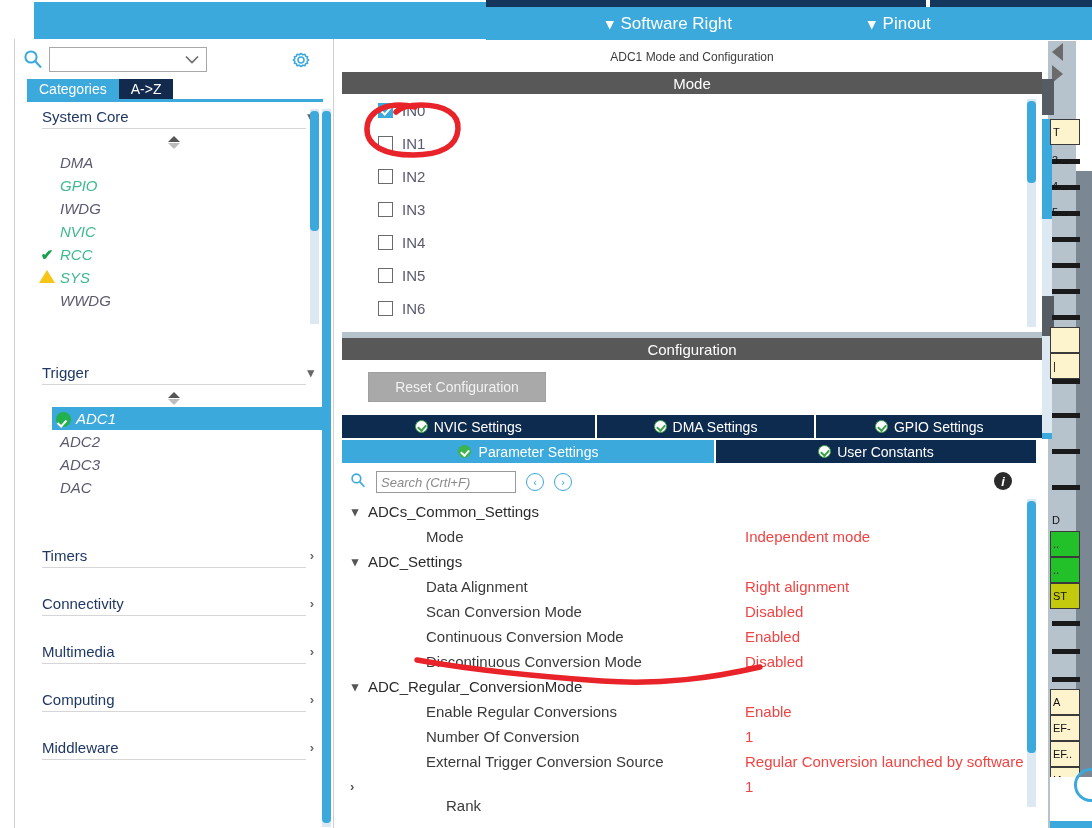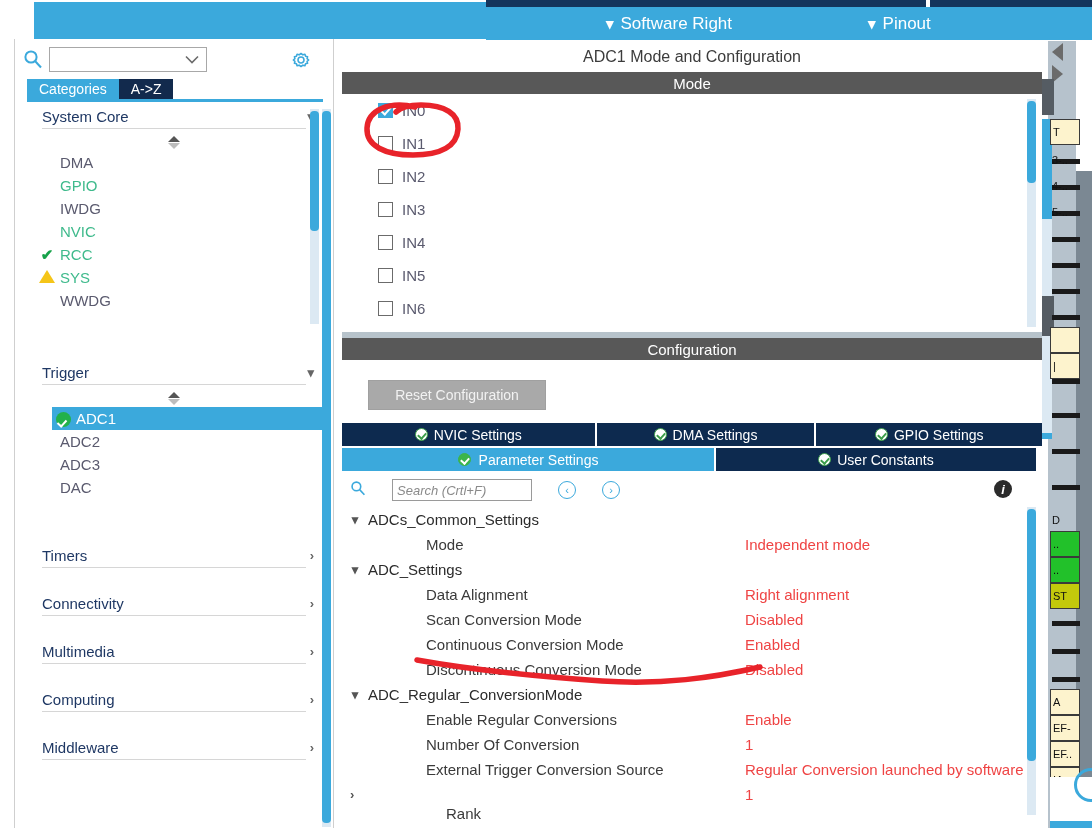--- a/index.html
+++ b/index.html
@@ -78,21 +78,21 @@
   .grp-rule { height:1px; background:#d6d6d6; margin: 0 26px; }
 
   .spinner { display:flex; flex-direction:column; align-items:center; margin: 7px 0 2px 0; }
   .spinner .up { width:0;height:0;border-left:6px solid transparent;border-right:6px solid transparent;border-bottom:6px solid #555; }
   .spinner .dn { width:0;height:0;border-left:6px solid transparent;border-right:6px solid transparent;border-top:6px solid #bdbdbd; margin-top:1px;}
 
   .periph {
     height: 23px; display:flex; align-items:center; padding-left: 44px; font-size: 15px;
     position: relative;
   }
-  .periph .nm { color: #5a5a6e; }
+  .periph .nm { color: #5a5a6e; font-style: italic; }
   .periph.green .nm { color: #3fba8c; }
   .periph.sel { background: #3ba9dc; padding-left: 24px; margin: 0 8px 0 36px; }
   .periph.sel .nm { color:#ffffff; }
   .periph .lead { position:absolute; left: 22px; width: 18px; text-align:center; }
   .periph.sel .lead { left: 2px; }
 
   .ok-badge {
     display:inline-block; width:15px; height:15px; border-radius:50%;
     background:#22b14c; position:relative; vertical-align:middle;
   }
@@ -120,21 +120,21 @@
     position:absolute; right:14px; top:72px; width:9px; height:120px; background:#3ba9dc;
     border-radius:4px;
   }
 
   
   .mid {
     position:absolute; left: 342px; top: 41px; width: 700px; height: 787px; background:#fff;
   }
   .mid-title {
     height: 31px; display:flex; align-items:center; justify-content:center;
-    font-size: 16px; color:#3c3c3c; background:#ffffff;
+    font-size: 12px; color:#3c3c3c; background:#ffffff;
   }
   .bar-dark {
     height: 22px; background:#585858; color:#ffffff; font-size:15px;
     display:flex; align-items:center; justify-content:center;
   }
   .mode-list { position:relative; height: 238px; background:#ffffff; overflow:hidden; }
   .mode-row { height:33px; display:flex; align-items:center; padding-left: 36px; }
   .cb {
     width:15px; height:15px; border:1.5px solid #6b6b6b; background:#fff;
     margin-right: 9px; flex:0 0 auto; position:relative;
@@ -144,21 +144,21 @@
     content:""; position:absolute; left:4px; top:1px; width:4px; height:8px;
     border:solid #fff; border-width:0 2px 2px 0; transform:rotate(42deg);
   }
   .mode-row .lb { font-size:15px; color:#5a5a6e; }
   .mode-scroll-track { position:absolute; right:6px; top:5px; width:9px; height:228px; background:#dce9f3;}
   .mode-scroll-thumb { position:absolute; right:6px; top:7px; width:9px; height:82px; background:#3ba9dc; border-radius:4px;}
   .mode-foot { height: 6px; background:#b7c3cb; }
 
   .cfg-body { background:#ffffff; position:relative; }
   .reset-btn {
-    margin: 20px 0 0 26px; width: 178px; height: 30px; background:#a9a9a9;
+    margin: 12px 0 0 26px; width: 178px; height: 30px; background:#a9a9a9;
     color:#f2f2f2; font-size:14px; display:flex; align-items:center; justify-content:center;
     border: 1px solid #a0a0a0;
   }
   .tabs-row { display:flex; margin-top: 13px; }
   .ctab {
     height:23px; background:#0d2a4f; color:#ffffff; font-size:14px;
     display:flex; align-items:center; justify-content:center; gap:6px;
     border-right: 2px solid #ffffff;
   }
   .ctab.active { background:#3ba9dc;gap:8px; }
@@ -168,21 +168,21 @@
     display:inline-block; border:1px solid #3c9f4a;
   }
   .green-dot::after{
     content:""; position:absolute; left:3px; top:2px; width:4px;height:6px;
     border:solid #3c9f4a; border-width:0 2px 2px 0; transform:rotate(42deg);
   }
   .green-fill { background:#3cb54a; border-color:#3cb54a; }
   .green-fill::after { border-color:#ffffff; }
 
   .param-search {
-    display:flex; align-items:center; height:34px; padding-left:8px; gap:26px;
+    display:flex; align-items:center; height:34px; padding-left:8px; gap:10px;
     position:relative; margin-top:2px;
   }
   .psearch-box {
     width:140px; height:22px; border:1px solid #9a9a9a; background:#fff;
     display:flex; align-items:center; padding-left:4px;
   }
   .psearch-box .ph { font-size:13px; color:#8a8a8a; font-style:italic; }
   .circ-btn {
     width:18px; height:18px; border-radius:50%; border:1.5px solid #3ba9dc;
     color:#3ba9dc; font-size:11px; display:flex; align-items:center; justify-content:center;

